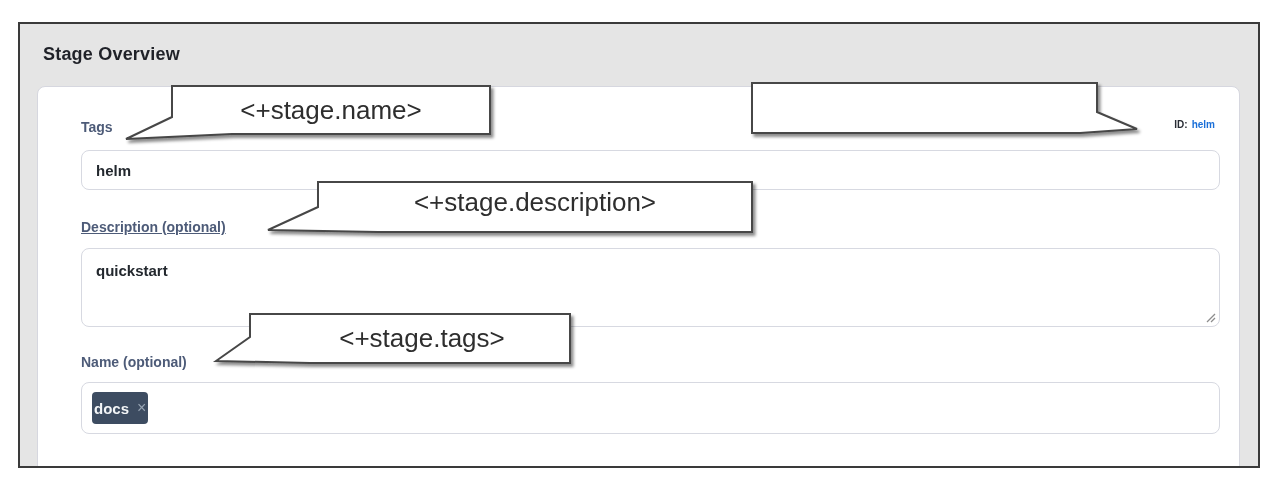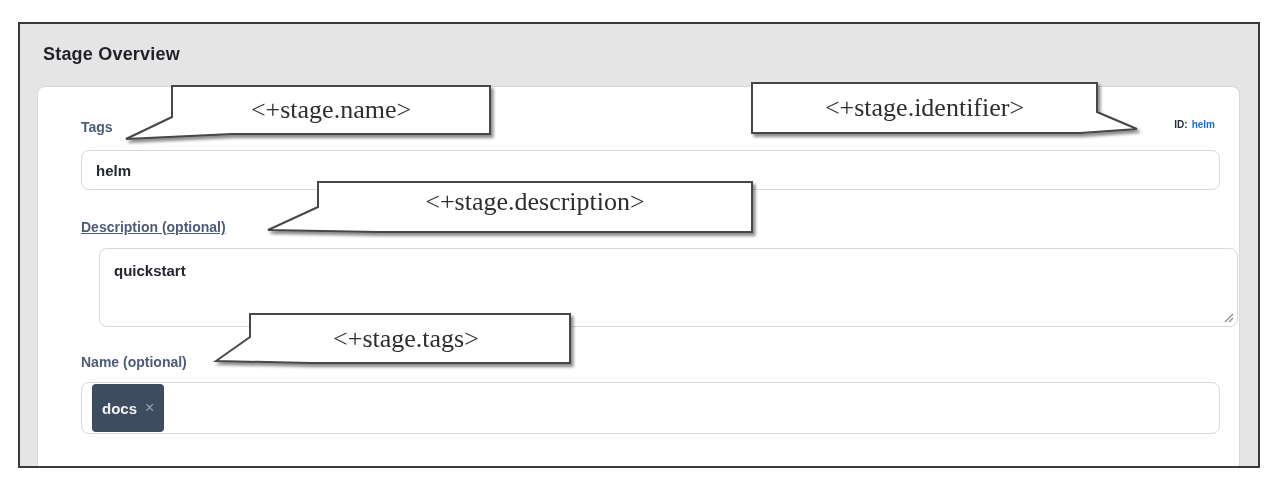--- a/index.html
+++ b/index.html
@@ -34,41 +34,41 @@
   .id-label { color:#272b33; }
   .id-value { color:#1a6fd8; margin-left:4px; }
   .text-input, .text-area, .tags-input {
     position:absolute; left:61px; width:1139px; background:#ffffff;
     border:1px solid #d7d9e1; border-radius:8px;
   }
   .text-input {
     top:126px; height:40px; display:flex; align-items:center; padding:0 14px;
     font-size:15px; font-weight:600; color:#23282e;
   }
-  .text-area { top:224px; height:79px; padding:13px 14px;margin-left:18px; }
+  .text-area { top:224px; height:79px; padding:13px 14px; }
   .text-area .value-text {
     font-size:15px; font-weight:600; color:#23282e; display:block;
   }
   .resize-handle { position:absolute; right:3px; bottom:3px; width:12px; height:12px; }
   .tags-input { top:358px; height:52px; display:flex; align-items:center; padding:0 10px; }
   .tag-chip {
     display:inline-flex; align-items:center; background:#3d4c61; border-radius:4px;
-    height:48px; padding:0 10px; color:#f3f5f7; font-size:15px; font-weight:700;
+    height:32px; padding:0 2px; color:#f3f5f7; font-size:15px; font-weight:700;
   }
   .tag-remove { color:#97a4b3; font-weight:400; font-size:16px; margin-left:8px; cursor:pointer; }
   .callout-layer { position:absolute; left:0; top:0; width:1238px; height:442px; pointer-events:none; }
   .callout-text {
     position:absolute; display:flex; align-items:center; justify-content:center;
-    font-family:Liberation Serif, serif; font-size:26px; color:#2e2e2e;
+    font-family:Liberation Sans, sans-serif; font-size:26px; color:#2e2e2e;
     white-space:nowrap; pointer-events:none;
   }
   .ct-name  { left:152px; top:62px;  width:318px; height:48px; }
   .ct-ident { left:732px; top:59px;  width:345px; height:50px; }
   .ct-desc  { left:298px; top:158px; width:434px; height:40px; }
-  .ct-tags  { left:226px; top:290px; width:320px; height:49px; }
+  .ct-tags  { left:242px; top:290px; width:320px; height:49px; }
 </style>
 </head>
 <body>
 
 <div class="frame">
 
   <div class="page-title">Stage Overview</div>
 
   <div class="card"></div>
 
@@ -107,17 +107,16 @@
         <feDropShadow dx="2.5" dy="3" stdDeviation="1.6" flood-color="#000000" flood-opacity="0.45"></feDropShadow>
       </filter>
     </defs>
     <path filter="url(#ds)" d="M172,86 H490 V134 H232 L126,139 L172,117 Z" fill="#ffffff" stroke="#474747" stroke-width="2"></path>
     <path filter="url(#ds)" d="M752,83 H1097 V112 L1137,129 L1080,133 H752 Z" fill="#ffffff" stroke="#474747" stroke-width="2"></path>
     <path filter="url(#ds)" d="M318,182 H752 V232 H378 L268,230 L318,207 Z" fill="#ffffff" stroke="#474747" stroke-width="2"></path>
     <path filter="url(#ds)" d="M250,314 H570 V363 H310 L216,361 L250,337 Z" fill="#ffffff" stroke="#474747" stroke-width="2"></path>
   </svg>
 
   <div class="callout-text ct-name">&lt;+stage.name&gt;</div>
-  <div class="callout-text ct-ident">&lt;+stage.identifier&gt;</div>
   <div class="callout-text ct-desc">&lt;+stage.description&gt;</div>
   <div class="callout-text ct-tags">&lt;+stage.tags&gt;</div>
 
 </div>
 
 </body></html>

